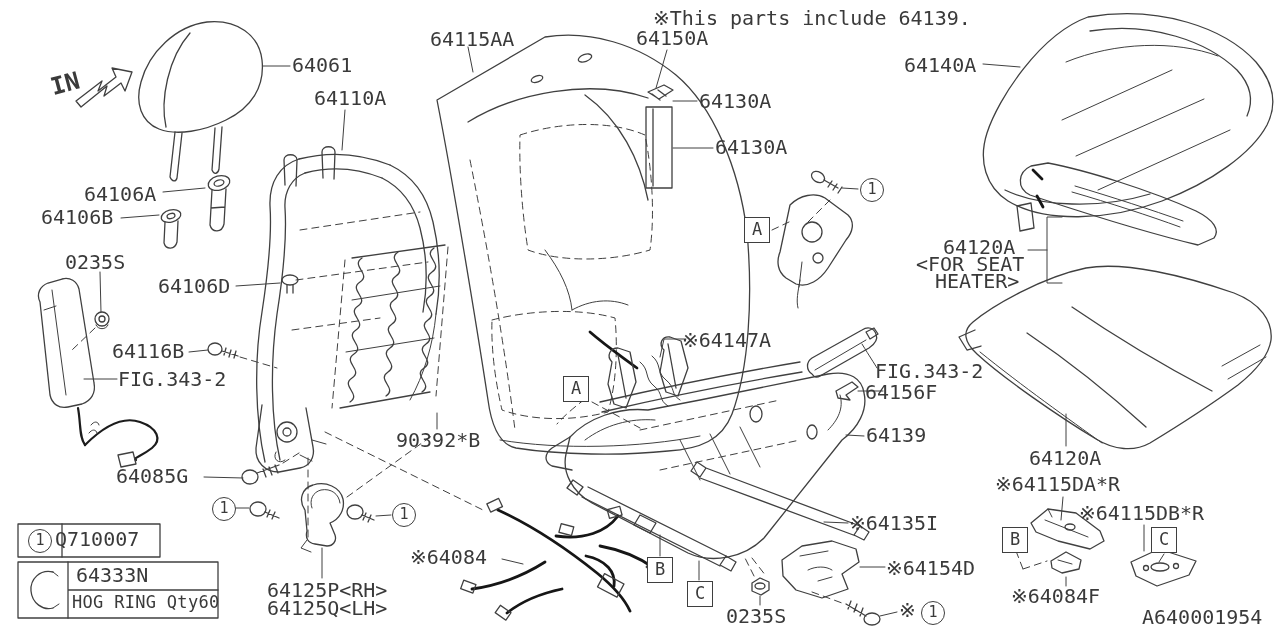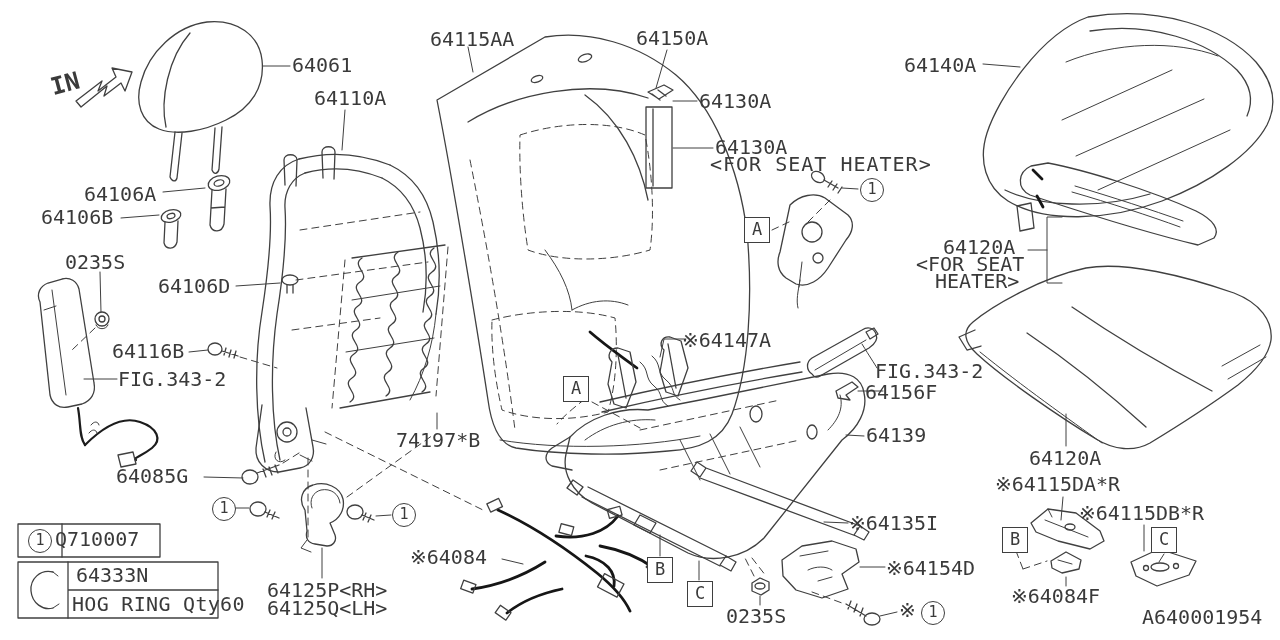--- a/index.html
+++ b/index.html
@@ -6,21 +6,21 @@
   #stage{position:relative;width:1280px;height:640px;background:#fff;overflow:hidden;
          font-family:"DejaVu Sans Mono","DejaVu Sans",monospace;}
   svg{position:absolute;left:0;top:0;}
   svg *{stroke:#404040;fill:none;stroke-width:1.3;stroke-linecap:round;stroke-linejoin:round;}
   svg .blk{stroke:#161616;stroke-width:2.8;}
   svg .wire{stroke:#1c1c1c;stroke-width:2.2;}
   svg .dash{stroke-dasharray:7 5;}
   svg .thin{stroke-width:1;}
   svg .fw{fill:#fff;}
   .lbl{position:absolute;font-size:20px;line-height:1.05;color:#3a3a3a;white-space:pre;}
-  .sm{font-size:20px;letter-spacing:.3px;}
+  .sm{font-size:17px;letter-spacing:.3px;}
   .ls{letter-spacing:1px;}
   .secbox{position:absolute;width:24px;height:24px;border:1.7px solid #3f3f3f;color:#3a3a3a;
           font-size:17px;text-align:center;line-height:23px;background:#fff;}
   .callout{position:absolute;width:22px;height:22px;border:1.5px solid #3f3f3f;border-radius:50%;
            color:#3a3a3a;font-size:15px;text-align:center;line-height:20px;background:#fff;}
   .rot{transform:rotate(-15deg);transform-origin:left top;font-size:24px;font-weight:bold;}
 </style>
 </head>
 <body>
 
@@ -257,42 +257,42 @@
   <g>
     <rect x="18" y="524" width="142" height="33"></rect>
     <path d="M62,524 L62,557"></path>
     <rect x="18" y="562" width="200" height="56"></rect>
     <path d="M68,562 L68,618 M68,590 L218,590"></path>
     <path d="M53,572 C40,569 30,579 31,591 C32,603 43,611 53,608"></path>
     <path class="thin" d="M53,572 l5,4 M53,608 l6,-4"></path>
   </g>
 </svg>
 
+<div class="lbl" style="left:653px;top:8px">※This parts include 64139.</div>
 <div class="lbl rot" style="left:48px;top:76px">IN</div>
 <div class="lbl" style="left:430px;top:29px">64115AA</div>
 <div class="lbl" style="left:636px;top:28px">64150A</div>
 <div class="lbl" style="left:292px;top:55px">64061</div>
 <div class="lbl" style="left:904px;top:55px">64140A</div>
 <div class="lbl" style="left:314px;top:88px">64110A</div>
 <div class="lbl" style="left:699px;top:91px">64130A</div>
 <div class="lbl" style="left:715px;top:137px">64130A</div>
-<div class="lbl ls" style="left:710px;top:154px">&lt;FOR SEAT HEATER&gt;</div>
 <div class="lbl" style="left:84px;top:184px">64106A</div>
 <div class="lbl" style="left:41px;top:207px">64106B</div>
 <div class="lbl" style="left:65px;top:252px">0235S</div>
 <div class="lbl" style="left:158px;top:276px">64106D</div>
 <div class="lbl" style="left:943px;top:237px">64120A</div>
 <div class="lbl" style="left:916px;top:254px">&lt;FOR SEAT</div>
 <div class="lbl" style="left:935px;top:271px">HEATER&gt;</div>
 <div class="lbl" style="left:112px;top:341px">64116B</div>
 <div class="lbl" style="left:682px;top:330px">※64147A</div>
 <div class="lbl" style="left:118px;top:369px">FIG.343-2</div>
 <div class="lbl" style="left:875px;top:361px">FIG.343-2</div>
 <div class="lbl" style="left:865px;top:382px">64156F</div>
-<div class="lbl" style="left:396px;top:430px">74197*B</div>
+<div class="lbl" style="left:396px;top:430px">90392*B</div>
 <div class="lbl" style="left:866px;top:425px">64139</div>
 <div class="lbl" style="left:1029px;top:448px">64120A</div>
 <div class="lbl" style="left:116px;top:466px">64085G</div>
 <div class="lbl" style="left:995px;top:474px">※64115DA*R</div>
 <div class="lbl" style="left:1079px;top:503px">※64115DB*R</div>
 <div class="lbl" style="left:849px;top:513px">※64135I</div>
 <div class="lbl" style="left:886px;top:558px">※64154D</div>
 <div class="lbl" style="left:267px;top:580px">64125P&lt;RH&gt;</div>
 <div class="lbl" style="left:267px;top:598px">64125Q&lt;LH&gt;</div>
 <div class="lbl" style="left:410px;top:547px">※64084</div>

